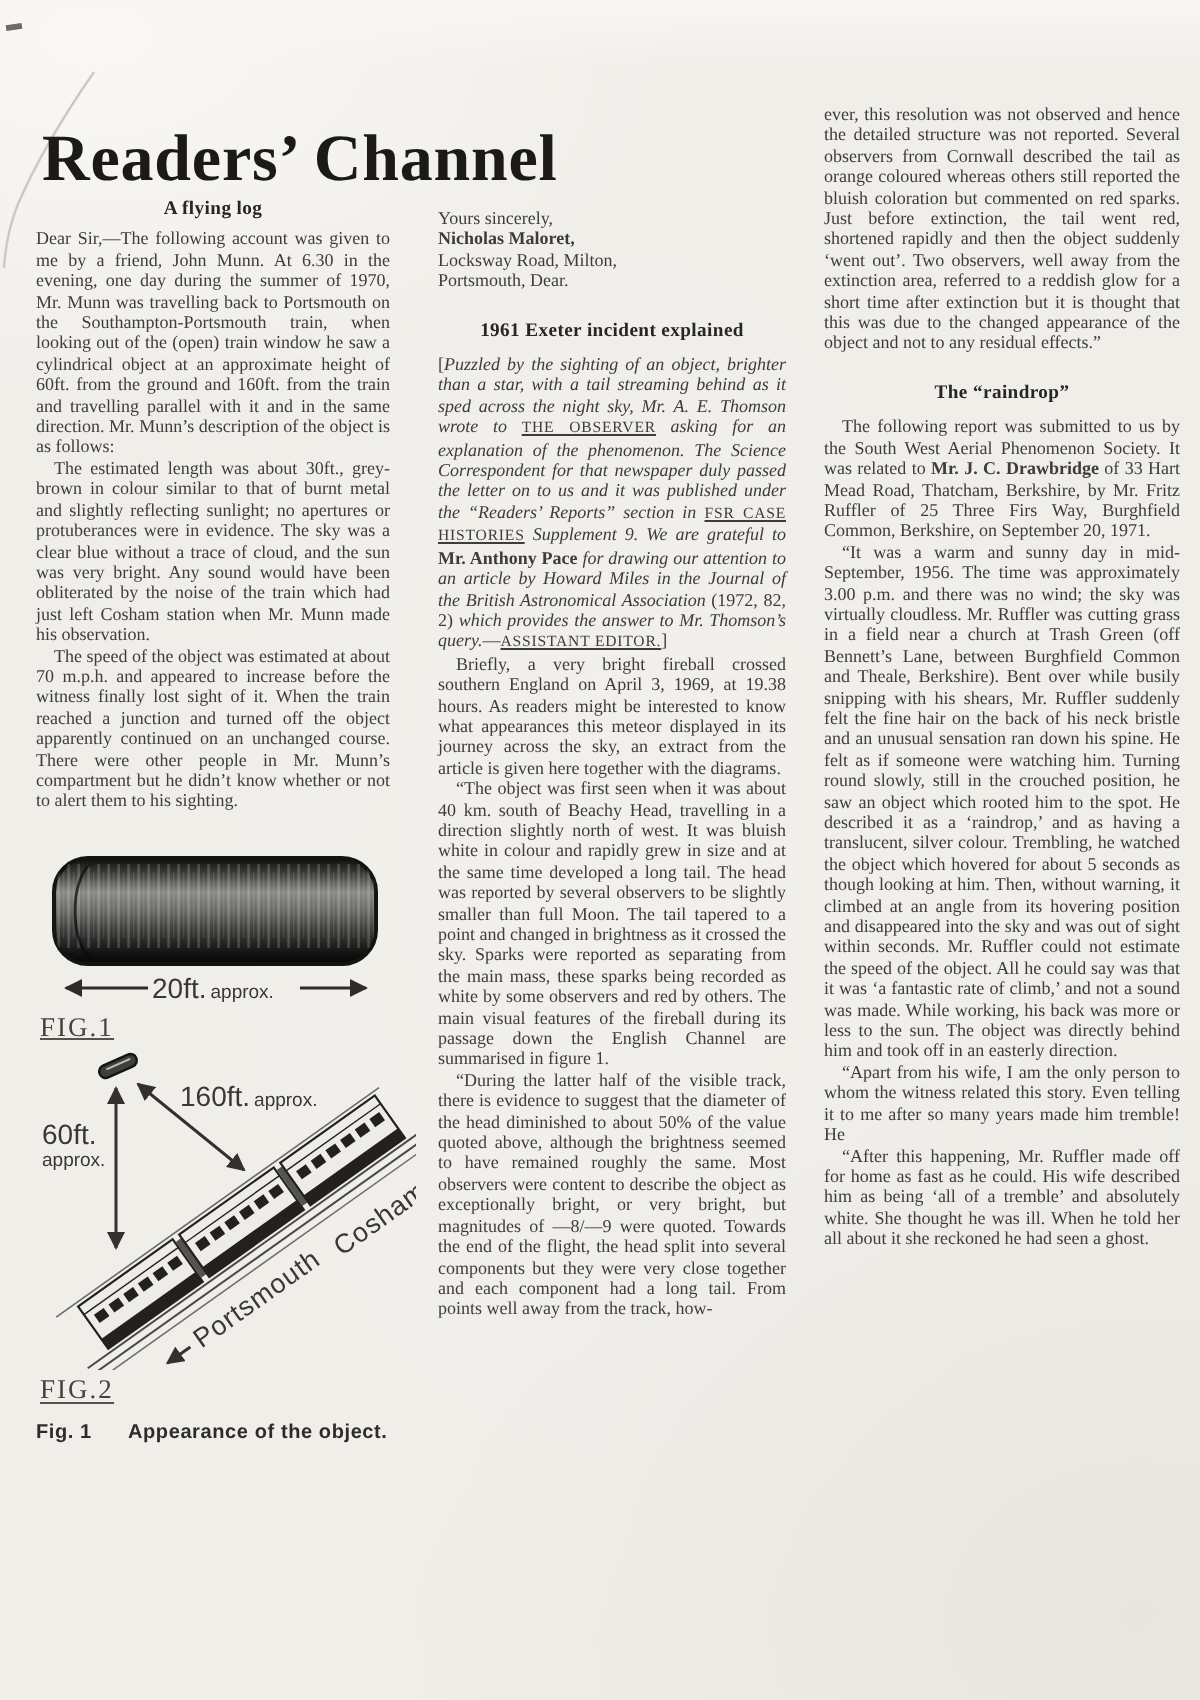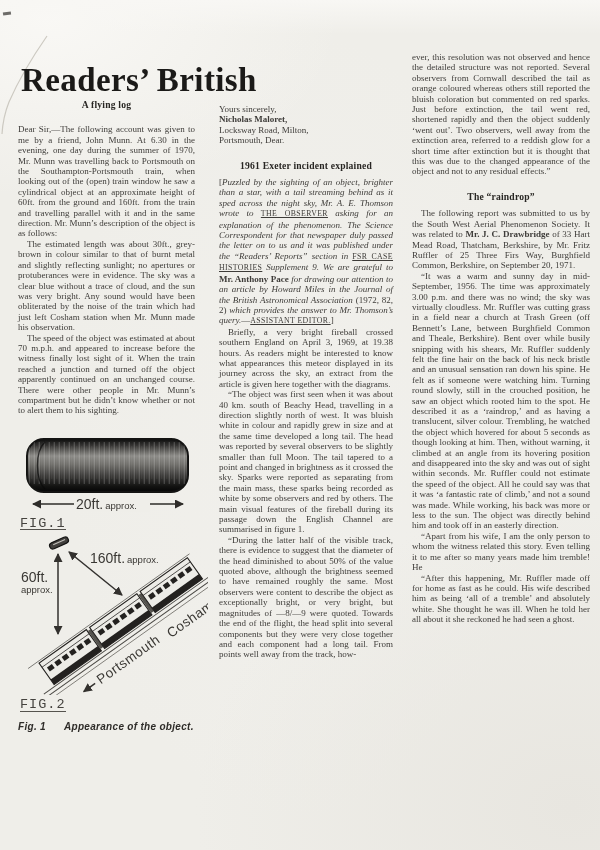--- a/index.html
+++ b/index.html
@@ -22,52 +22,52 @@
     font-family:"Liberation Serif", serif;white-space:nowrap;
   }
   .col{position:absolute;font-size:9px;line-height:10.4px;text-align:justify;}
   .col1{left:18px;top:100px;width:177px;}
   .col2{left:219px;top:104px;width:174px;}
   .col3{left:412px;top:52px;width:178px;}
   .col p{margin:0;text-indent:9px;}
   .col p.flush{text-indent:0;}
   .col p.sig{text-indent:0;text-align:left;}
   .shead{font-size:9.6px;font-weight:bold;text-align:center;color:#282623;margin:11px 0 5px;letter-spacing:.2px;}
-  .shead.first{margin-top:0;margin-bottom:14px;}
+  .shead.first{margin-top:0;margin-bottom:4px;}
   .shead.sp{margin-top:15px;margin-bottom:6px;}
   .seg-n{font-style:normal;}
   .seg-i{font-style:italic;}
   .seg-b{font-weight:bold;}
   .seg-sc{font-size:7.8px;letter-spacing:.4px;text-decoration:underline;}
   .figwrap{margin-top:21px;}
   .figwrap svg{display:block;}
   .figlabel{margin:5px 0 2px 2px;}
   .figlabel span{
-    font-family:Liberation Mono, monospace;font-size:13.5px;color:#45433f;
+    font-family:Liberation Serif, serif;font-size:13.5px;color:#45433f;
     letter-spacing:1px;border-bottom:1.5px solid #55534e;padding-bottom:0px;display:inline-block;
   }
   .fig2wrap{margin-top:3px;}
-  .captions{margin-top:9px;font-style:italic;}
+  .captions{margin-top:9px;}
   .caprow{display:flex;font-family:"Liberation Sans", sans-serif;font-weight:bold;
     font-size:10px;line-height:11.6px;color:#2e2c29;text-align:left;letter-spacing:.3px;}
   .capfig{width:46px;flex:none;}
   .captext{flex:1;}
   svg text{font-family:"Liberation Sans", sans-serif;fill:#3a3834;}
 </style>
 </head>
 <body>
 
 <div class="page">
 
   <svg class="artifact" width="70" height="150">
     <path d="M47,36 Q22,72 9,102 Q3,117 2,134" stroke="#ccc9c1" stroke-width="1.2" fill="none"></path>
   </svg>
   <div class="corner-mark"></div>
 
-  <div class="title">Readers’ British</div>
+  <div class="title">Readers’ Channel</div>
 
   <div class="col col1">
     <div class="shead first">A flying log</div>
     <p class="flush">Dear Sir,—The following account was given to me by a friend, John Munn. At 6.30 in the evening, one day during the summer of 1970, Mr. Munn was travelling back to Portsmouth on the Southampton-Portsmouth train, when looking out of the (open) train window he saw a cylindrical object at an approximate height of 60ft. from the ground and 160ft. from the train and travelling parallel with it and in the same direction. Mr. Munn’s description of the object is as follows:</p>
     <p>The estimated length was about 30ft., grey-brown in colour similar to that of burnt metal and slightly reflecting sunlight; no apertures or protuberances were in evidence. The sky was a clear blue without a trace of cloud, and the sun was very bright. Any sound would have been obliterated by the noise of the train which had just left Cosham station when Mr. Munn made his observation.</p>
     <p>The speed of the object was estimated at about 70 m.p.h. and appeared to increase before the witness finally lost sight of it. When the train reached a junction and turned off the object apparently continued on an unchanged course. There were other people in Mr. Munn’s compartment but he didn’t know whether or not to alert them to his sighting.</p>
 
     <div class="figwrap">
       <svg width="177" height="77">
         <defs>

